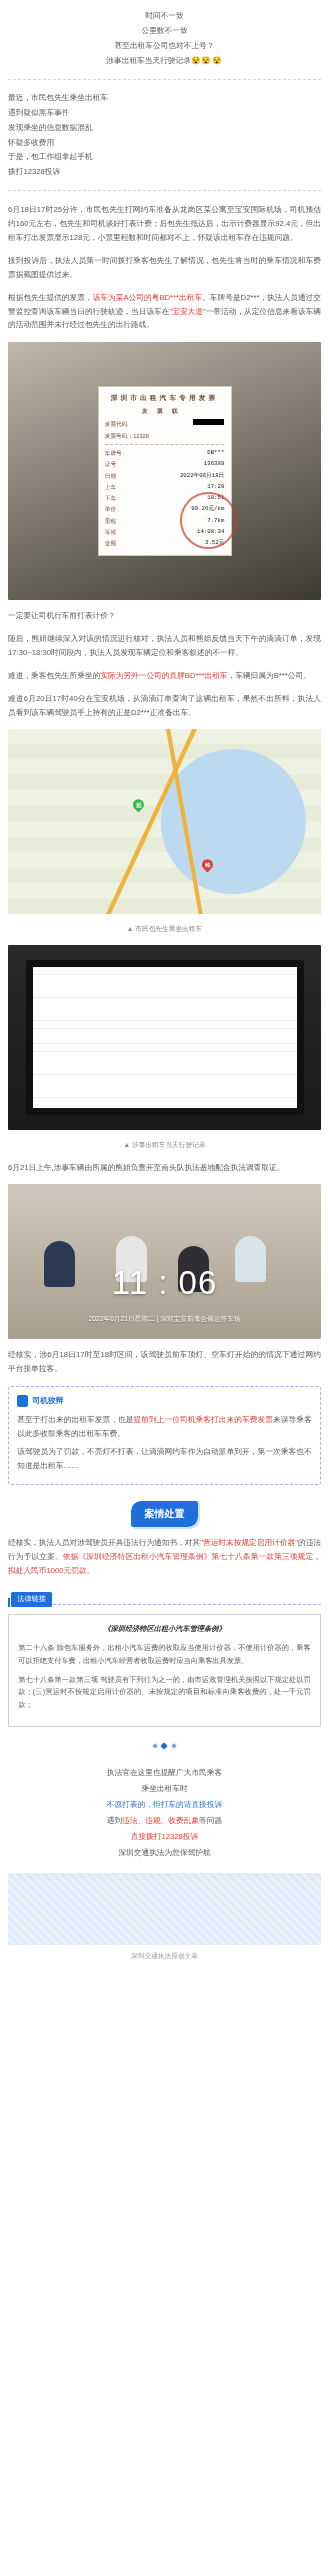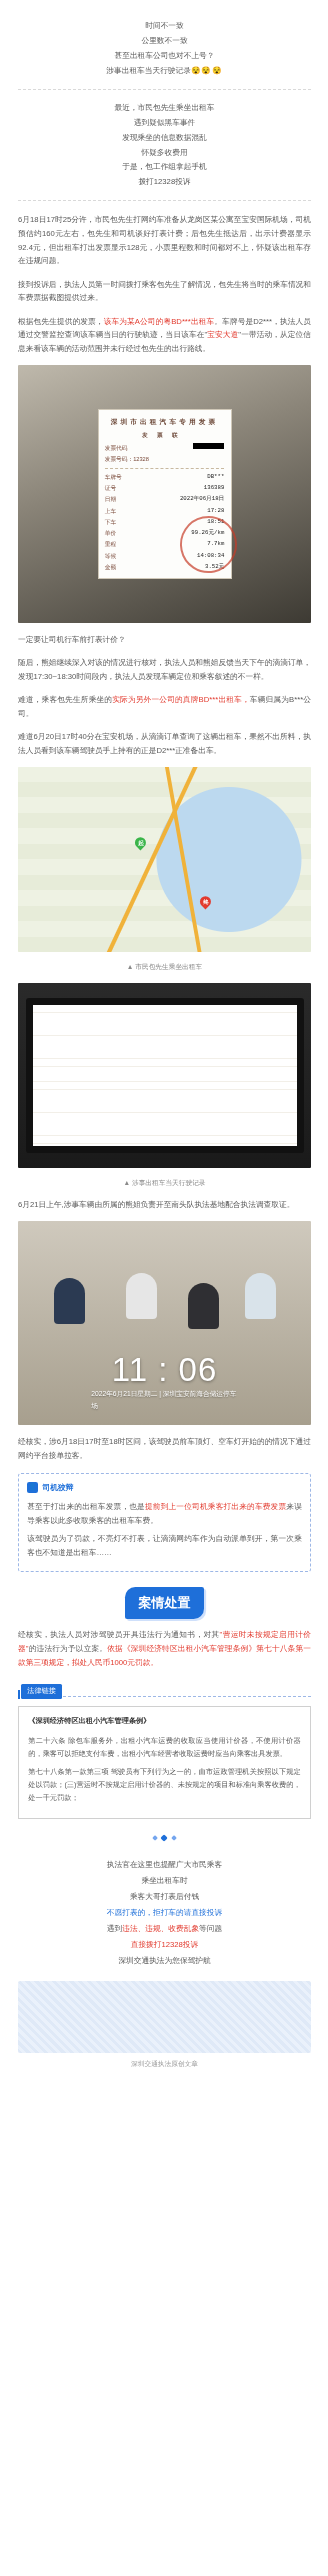--- a/index.html
+++ b/index.html
@@ -1,22 +1,22 @@
 <!DOCTYPE html>
 <html style="font-size:8.2px"><head>
 <meta charset="utf-8">
 <style>
   * { margin: 0; padding: 0; box-sizing: border-box; }
   body { width: 329px; background: #fff; font-family: -apple-system, "PingFang SC", "Microsoft YaHei", sans-serif; color: #333; font-size: 7.7px; line-height: 1.8; }
-  .wrap { padding: 18px; }
+  .wrap { padding: 8px; }
   .intro { text-align: center; color: #595959; margin-bottom: 10.3px; }
   .intro p { margin: 1px 0; }
   .emoji { letter-spacing: 1px; }
   .hr-dash { border: 0; border-top: 0.5px dashed #d9d9d9; margin: 11.3px 0; }
-  .complaint { text-align: center; color: #595959; }
+  .complaint { text-align: left; color: #595959; }
   .complaint p { margin: 1px 0; }
   .body-p { color: #595959; margin: 9.3px 0; text-align: justify; }
   .hl-red { color: #e23a2e; }
   .image-block { width: 100%; background: #e9e6df; border-radius: 1px; margin: 9.3px 0; display: flex; align-items: center; justify-content: center; position: relative; overflow: hidden; }
   .image-block.photo1 { height: 258px; background: linear-gradient(160deg,#bfb9ac 0%,#8a8478 40%,#3d3a33 100%); }
   .receipt { width: 134px; background: #fdfdfb; border: 0.5px solid #d0c8b8; font-size: 5.7px; color: #7a2e2e; padding: 5.2px 6.2px; position: relative; }
   .receipt .title { text-align: center; letter-spacing: 3.1px; font-weight: bold; color: #6e4a3a; margin-bottom: 2.1px; font-size: 6.7px; }
   .receipt .sub { text-align: center; letter-spacing: 9.3px; font-weight: bold; color: #6e4a3a; margin-bottom: 3.1px; }
   .receipt .row { display: flex; justify-content: space-between; margin: 1px 0; }
   .receipt .lbl { color: #7a4a3a; }
@@ -34,41 +34,41 @@
   .map .pinA, .map .pinB { position:absolute; width:11.3px; height:11.3px; border-radius:50% 50% 50% 0; transform:rotate(-45deg); display:flex; align-items:center; justify-content:center; color:#fff; font-size:5.7px; font-weight:bold; }
   .map .pinA { background:#3bb54a; left:40%; top:38%; }
   .map .pinB { background:#e23a2e; left:62%; top:70%; }
   .map .pinA span, .map .pinB span { transform:rotate(45deg); }
   .laptop { height: 185px; background: linear-gradient(#2a2a2a,#1a1a1a); display:flex; align-items:center; justify-content:center; }
   .screen { width: 278px; height: 155px; background:#fff; border:7.2px solid #111; border-radius:3.1px; overflow:hidden; }
   .gridlines { width:100%; height:100%; background:
     repeating-linear-gradient(#fff 0 7.2px,#f2efe8 7.2px 7.7px),
     repeating-linear-gradient(90deg,#fff 0 31px,#ece8dd 31px 31px);
   }
-  .meeting { height: 204px; background: linear-gradient(#cfc9bd,#a79f8e); position:relative; }
+  .meeting { height: 155px; background: linear-gradient(#cfc9bd,#a79f8e); position:relative; }
   .meeting .clock { position:absolute; left:50%; bottom:26px; transform:translateX(-50%); color:#fff; font-size:33px; font-weight:300; text-shadow:0 1px 3.1px rgba(0,0,0,.4); letter-spacing:1px; }
   .meeting .date { position:absolute; left:50%; bottom:13.4px; transform:translateX(-50%); color:#fff; font-size:6.7px; text-shadow:0 0.5px 1.5px rgba(0,0,0,.4); }
   .meeting .ppl { position:absolute; inset:0; }
   .meeting .p { position:absolute; width:31px; height:46px; border-radius:15.5px 15.5px 4.1px 4.1px; }
   .meeting .p1 { left:36px; top:57px; background:#2b3a52; }
   .meeting .p2 { left:108px; top:52px; background:#e6e6e6; }
   .meeting .p3 { left:170px; top:62px; background:#2f2f33; }
   .meeting .p4 { left:227px; top:52px; background:#d9e3ea; }
   .callout { border:0.5px dashed #9db7e6; border-radius:3.1px; padding:7.2px 8.2px; margin:10.3px 0; }
   .callout .label { display:flex; align-items:center; gap:4.1px; color:#1e6fd9; font-weight:bold; margin-bottom:5.2px; }
   .callout .label .icon { width:11.3px; height:11.3px; background:#1e6fd9; color:#fff; border-radius:2.1px; display:flex; align-items:center; justify-content:center; font-size:7.2px; }
   .callout p { color:#595959; margin:4.1px 0; text-align:justify; }
   .pill-title { display:flex; justify-content:center; margin:15.5px 0 9.3px; }
-  .pill-title span { background:#1e6fd9; color:#fff; padding:4.1px 13.4px; border-radius:10.3px 2.1px 10.3px 2.1px; font-weight:bold; font-size:13px; box-shadow:2.1px 2.1px 0 #cfe0fb; }
+  .pill-title span { background:#1e6fd9; color:#fff; padding:4.1px 13.4px; border-radius:10.3px 2.1px 10.3px 2.1px; font-weight:bold; font-size:10px; box-shadow:2.1px 2.1px 0 #cfe0fb; }
   .law-tag { display:flex; align-items:flex-end; gap:1px; margin:14.4px 0 7.2px;text-align:center; }
   .law-tag .bar { width:2.1px; height:9.3px; background:#1e6fd9; }
   .law-tag .txt { background:#1e6fd9; color:#fff; padding:1px 6.2px; border-radius:1.5px; font-size:7.2px; }
   .law-tag .line { flex:1; height:0.5px; border-bottom:0.5px dashed #9db7e6; margin-bottom:2.1px; }
   .law-box { border:0.5px solid #d0d0d0; padding:8.2px 9.3px; color:#595959; font-size:7.2px; }
-  .law-box .ttl { font-weight:bold; margin-bottom:6.2px; color:#333; }
+  .law-box .ttl { text-align:center; font-weight:bold; font-style:italic; margin-bottom:6.2px; color:#333; }
   .law-box p { margin:5.2px 0; text-align:justify; }
   .divider-dots { display:flex; justify-content:center; gap:5.2px; margin:17.5px 0; }
   .divider-dots span { width:4.1px; height:4.1px; border-radius:1px; background:#75a6ee; transform:rotate(45deg); }
   .divider-dots span:nth-child(2){ background:#1e6fd9; transform:rotate(45deg) scale(1.3); }
   .outro { text-align:center; color:#595959; }
   .outro p { margin:2.1px 0; }
   .outro .em1 { color:#1e6fd9; }
   .outro .em2 { color:#e23a2e; }
   .foot-img { height:72px; background:repeating-linear-gradient(45deg,#dfe9f7 0 3.1px,#eaf1fb 3.1px 6.2px); border-radius:2.1px; margin:13.4px 0 5.2px; }
   .foot-cap { text-align:center; color:#9a9a9a; font-size:6.7px; }
@@ -230,21 +230,20 @@
 
   <div class="divider-dots">
     <span></span>
     <span></span>
     <span></span>
   </div>
 
   <div class="outro">
     <p>执法官在这里也提醒广大市民乘客</p>
     <p>乘坐出租车时</p>
-    <p>乘客大哥打表后付钱</p>
     <p><span class="em1">不愿打表的，</span><span class="em1">拒打车的请直接投诉</span></p>
     <p><span>遇到</span><span class="em2">违法、违规、收费乱象</span><span>等问题</span></p>
     <p class="em2">直接拨打12328投诉</p>
     <p>深圳交通执法为您保驾护航</p>
   </div>
 
   <div class="foot-img"></div>
   <div class="foot-cap">深圳交通执法原创文章</div>
 
 </div>

